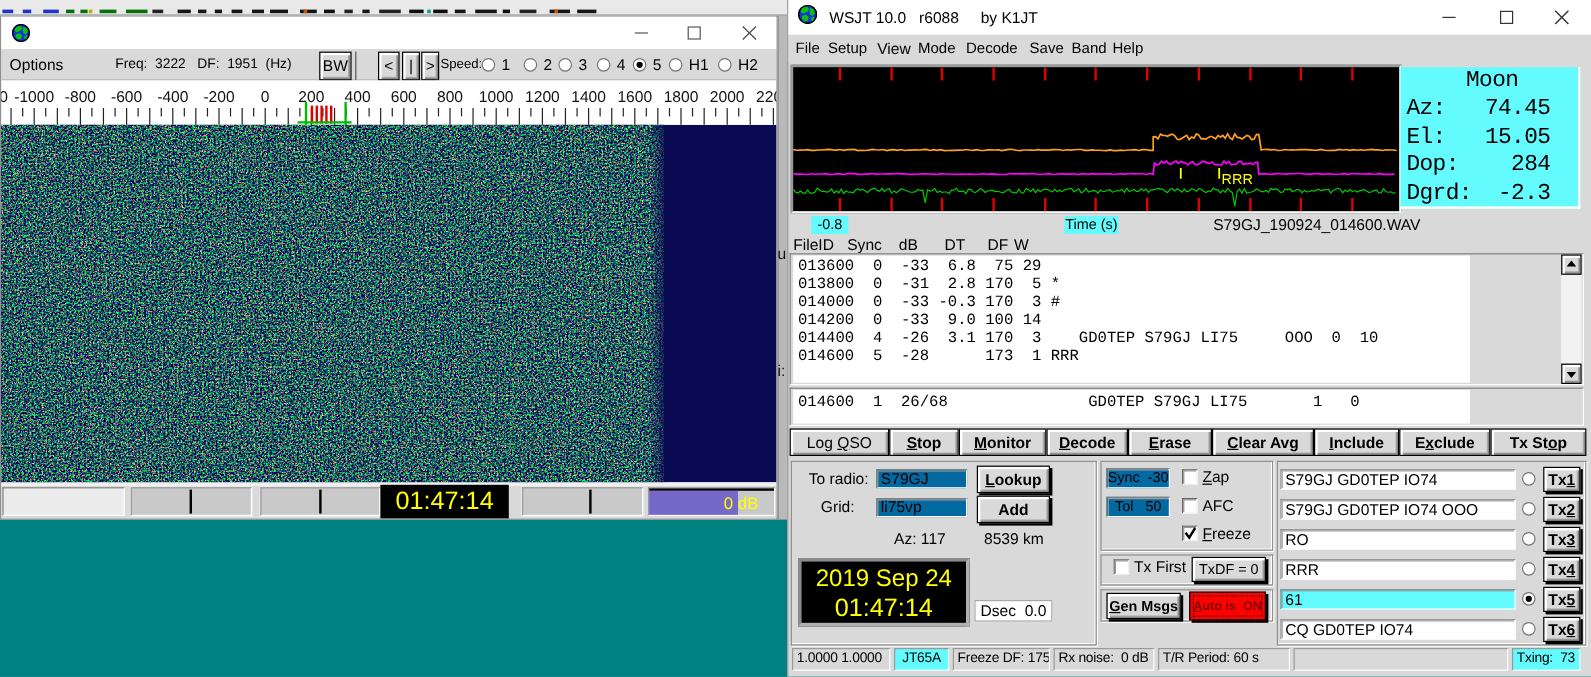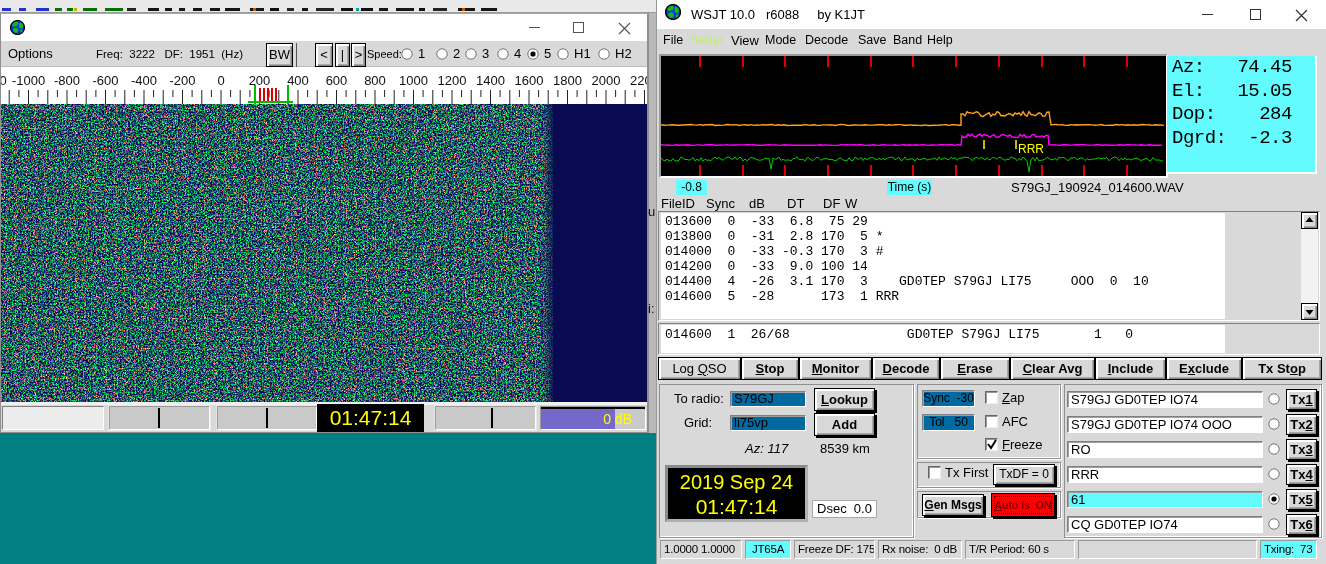--- a/index.html
+++ b/index.html
@@ -247,21 +247,21 @@
         <path d="M10.4 10.2 L12.8 9.2 L12.2 12.0 L10.2 12.6 Z" fill="#0bc20b"></path>
       </svg></div>
     <div class="abs" style="left:691px;top:0;height:29px;line-height:29px;font-size:13px;color:#000;">WSJT 10.0&nbsp;&nbsp;&nbsp;r6088&nbsp;&nbsp;&nbsp;&nbsp;&nbsp;by K1JT</div>
     <div class="abs" style="left:1202px;top:14px;width:11px;height:1px;background:#333;"></div>
     <div class="abs" style="left:1250px;top:9px;width:11px;height:11px;border:1px solid #333;"></div>
     <div class="abs" style="left:1295px;top:8px;width:13px;height:13px;"><svg width="13" height="13">
         <path d="M1 1 L12 12 M12 1 L1 12" stroke="#333" stroke-width="1.2"></path>
       </svg></div>
     <div class="abs" style="left:657px;top:29px;width:669px;height:23px;background:#d9d9d9;"></div>
     <div class="abs" style="left:663px;top:29px;height:23px;line-height:23px;font-size:12.5px;color:#000;">File</div>
-    <div class="abs" style="left:690px;top:29px;height:23px;line-height:23px;font-size:12.5px;color:#bef264;">Setup</div>
+    <div class="abs" style="left:690px;top:29px;height:23px;line-height:23px;font-size:12.5px;color:#000000;">Setup</div>
     <div class="abs" style="left:731px;top:29px;height:23px;line-height:23px;font-size:13px;color:#000;">View</div>
     <div class="abs" style="left:765px;top:29px;height:23px;line-height:23px;font-size:12.5px;color:#000;">Mode</div>
     <div class="abs" style="left:805px;top:29px;height:23px;line-height:23px;font-size:12.5px;color:#000;">Decode</div>
     <div class="abs" style="left:858px;top:29px;height:23px;line-height:23px;font-size:12.5px;color:#000;">Save</div>
     <div class="abs" style="left:893px;top:29px;height:23px;line-height:23px;font-size:12.5px;color:#000;">Band</div>
     <div class="abs" style="left:927px;top:29px;height:23px;line-height:23px;font-size:12.5px;color:#000;">Help</div>
     <div class="abs" style="left:659px;top:54px;width:509px;height:124px;background:#000;border:2px solid #9a9a9a;border-right-color:#fff;border-bottom-color:#fff;"></div>
     <svg class="abs" style="left:661px;top:56px;" width="503" height="120" viewBox="0 0 503 120">
       <line x1="39" y1="0" x2="39" y2="11" stroke="#e00000" stroke-width="2"></line>
       <line x1="39" y1="109" x2="39" y2="120" stroke="#e00000" stroke-width="2"></line>
@@ -286,20 +286,21 @@
       <line x1="466" y1="0" x2="466" y2="11" stroke="#e00000" stroke-width="2"></line>
       <line x1="466" y1="109" x2="466" y2="120" stroke="#e00000" stroke-width="2"></line>
       <polyline points="0,68.7 3,69.2 6,69.1 9,69.0 12,68.7 15,69.3 18,69.3 21,69.0 24,69.0 27,68.7 30,68.5 33,68.9 36,69.1 39,68.6 42,69.3 45,68.7 48,68.7 51,68.5 54,69.5 57,69.2 60,69.4 63,69.1 66,68.5 69,68.8 72,69.0 75,68.6 78,69.5 81,68.9 84,68.7 87,69.3 90,68.6 93,69.4 96,69.0 99,69.1 102,68.8 105,69.0 108,68.7 111,68.5 114,69.4 117,68.7 120,69.3 123,68.7 126,69.5 129,69.4 132,69.3 135,69.3 138,69.1 141,69.2 144,68.6 147,69.0 150,69.3 153,68.7 156,69.4 159,69.4 162,68.9 165,68.9 168,69.0 171,68.9 174,69.5 177,68.9 180,68.5 183,68.6 186,69.2 189,69.5 192,69.0 195,69.0 198,69.1 201,69.2 204,68.7 207,69.1 210,69.1 213,69.1 216,68.7 219,68.7 222,68.8 225,69.4 228,68.8 231,69.1 234,68.8 237,68.6 240,68.6 243,69.3 246,69.3 249,68.9 252,69.2 255,69.2 258,69.4 261,69.5 264,68.9 267,69.5 270,69.5 273,69.1 276,69.4 279,69.0 282,68.9 285,68.7 288,69.4 291,68.7 294,68.6 297,69.3 300,69.3 300,58 302,57.9 304,59.7 306,55.8 308,56.8 310,56.9 312,57.6 314,56.4 316,55.8 318,57.2 320,60.0 322,60.4 324,59.2 326,57.9 328,56.8 330,60.3 332,58.1 334,59.1 336,55.6 338,56.6 340,59.7 342,59.5 344,59.9 346,58.5 348,57.6 350,58.4 352,59.7 354,57.0 356,58.2 358,56.9 360,59.3 362,55.6 364,58.9 366,60.3 368,55.6 370,58.5 372,58.7 374,59.8 376,58.4 378,56.8 380,57.5 382,60.3 384,60.0 386,56.2 388,56.0 390,69 392,68.6 395,68.5 398,68.9 401,68.6 404,69.4 407,69.2 410,68.6 413,69.0 416,68.8 419,69.0 422,68.7 425,68.7 428,68.7 431,68.9 434,69.2 437,69.1 440,68.5 443,69.2 446,69.4 449,69.3 452,69.3 455,68.5 458,69.0 461,68.6 464,69.3 467,68.7 470,69.2 473,68.8 476,69.2 479,68.8 482,68.5 485,68.9 488,68.8 491,69.4 494,68.8 497,69.0 500,69.0 503,69.4" fill="none" stroke="#ffa020" stroke-width="1.4"></polyline>
       <polyline points="0,88.7 3,89.1 6,89.0 9,89.2 12,89.4 15,88.8 18,89.2 21,89.0 24,89.0 27,88.7 30,89.3 33,89.4 36,88.9 39,88.9 42,89.4 45,88.7 48,88.7 51,88.7 54,89.3 57,89.2 60,89.0 63,89.1 66,88.6 69,89.1 72,89.0 75,89.0 78,88.9 81,88.9 84,88.8 87,88.6 90,88.9 93,88.8 96,89.2 99,89.3 102,89.2 105,89.0 108,88.8 111,88.9 114,89.0 117,89.1 120,89.4 123,88.7 126,89.0 129,89.0 132,89.2 135,89.3 138,89.2 141,89.1 144,89.2 147,89.1 150,89.3 153,89.2 156,89.1 159,88.8 162,89.3 165,88.9 168,89.1 171,89.3 174,89.4 177,89.4 180,88.6 183,88.9 186,88.8 189,88.9 192,88.7 195,89.0 198,88.7 201,88.8 204,89.4 207,89.2 210,89.0 213,88.7 216,89.4 219,89.2 222,88.8 225,88.9 228,89.1 231,89.1 234,88.8 237,89.4 240,88.9 243,88.8 246,89.3 249,88.7 252,89.1 255,88.8 258,89.1 261,88.8 264,88.9 267,89.4 270,89.0 273,88.9 276,89.1 279,88.8 282,88.7 285,88.9 288,88.8 291,88.8 294,89.4 297,88.6 300,89.2 301,80 303,81.6 305,80.7 307,78.3 309,80.0 311,78.3 313,80.4 315,80.7 317,79.1 319,78.2 321,80.2 323,78.5 325,79.3 327,79.8 329,81.4 331,79.5 333,78.7 335,81.1 337,81.2 339,80.1 341,78.4 343,78.9 345,79.7 347,80.2 349,79.0 351,81.1 353,81.2 355,81.5 357,81.4 359,78.3 361,80.3 363,78.5 365,81.4 367,80.9 369,80.9 371,78.9 373,78.4 375,81.1 377,80.4 379,80.4 381,79.9 383,81.1 385,79.4 387,79.2 388,89 390,88.9 393,88.8 396,89.1 399,89.3 402,88.7 405,88.7 408,89.0 411,89.1 414,88.8 417,88.8 420,88.6 423,88.6 426,89.0 429,89.1 432,89.1 435,88.7 438,88.7 441,89.3 444,89.0 447,88.9 450,89.2 453,89.2 456,89.0 459,88.7 462,89.3 465,88.8 468,88.6 471,88.9 474,89.0 477,89.1 480,88.7 483,89.2 486,89.0 489,88.7 492,89.3 495,89.2 498,89.3 501,89.1" fill="none" stroke="#ff00ff" stroke-width="1.4"></polyline>
       <polyline points="0,101.8 2,104.2 4,104.8 6,103.1 8,104.8 10,105.1 12,102.5 14,104.9 16,104.9 18,104.3 20,100.8 22,102.3 24,103.5 26,103.5 28,104.1 30,103.6 32,101.5 34,104.9 36,103.2 38,104.7 40,101.7 42,105.2 44,103.2 46,104.2 48,104.1 50,104.7 52,102.4 54,101.2 56,102.6 58,101.6 60,103.2 62,104.4 64,102.4 66,101.4 68,100.9 70,102.7 72,103.4 74,100.9 76,103.7 78,101.7 80,101.3 82,104.9 84,103.1 86,104.7 88,103.1 90,101.3 92,101.9 94,102.7 96,103.6 98,104.2 100,104.1 102,103.7 104,101.9 106,102.7 108,102.5 110,113.0 112,102.0 114,103.2 116,102.8 118,101.0 120,104.4 122,103.4 124,104.3 126,104.0 128,104.0 130,105.2 132,102.5 134,102.5 136,100.8 138,103.7 140,103.4 142,103.3 144,105.2 146,101.7 148,101.8 150,104.0 152,104.4 154,102.9 156,101.0 158,102.4 160,104.4 162,103.0 164,102.8 166,102.5 168,103.6 170,103.4 172,103.8 174,104.6 176,104.1 178,102.4 180,101.9 182,104.2 184,104.3 186,104.9 188,101.7 190,104.5 192,104.7 194,101.1 196,102.2 198,103.6 200,101.4 202,104.5 204,102.0 206,103.8 208,102.1 210,101.8 212,101.7 214,103.0 216,103.9 218,101.8 220,103.8 222,102.3 224,103.7 226,102.4 228,101.7 230,101.4 232,101.1 234,103.9 236,102.6 238,101.3 240,104.7 242,103.7 244,100.9 246,104.0 248,103.4 250,102.8 252,103.0 254,105.0 256,102.4 258,103.6 260,103.6 262,102.4 264,102.3 266,104.1 268,103.6 270,102.8 272,103.1 274,101.8 276,104.3 278,100.9 280,103.6 282,102.8 284,101.8 286,103.4 288,103.4 290,101.2 292,103.0 294,101.5 296,104.3 298,102.2 300,102.2 302,101.7 304,101.0 306,101.6 308,101.5 310,103.5 312,104.5 314,101.8 316,101.3 318,103.2 320,101.3 322,102.6 324,104.1 326,101.7 328,103.9 330,103.2 332,101.2 334,101.9 336,103.4 338,101.2 340,101.7 342,103.3 344,104.4 346,103.1 348,103.7 350,100.8 352,102.1 354,102.2 356,104.8 358,102.4 360,104.3 362,101.0 364,103.0 366,104.7 368,116.0 370,103.4 372,101.6 374,104.9 376,101.2 378,105.0 380,104.2 382,104.0 384,103.1 386,101.5 388,102.3 390,103.7 392,103.7 394,102.5 396,104.3 398,101.0 400,102.1 402,101.2 404,102.2 406,104.3 408,104.1 410,101.5 412,102.2 414,101.3 416,103.7 418,102.7 420,101.8 422,102.4 424,104.6 426,102.7 428,103.8 430,103.6 432,102.9 434,103.2 436,102.4 438,101.7 440,103.0 442,102.1 444,102.3 446,101.6 448,104.8 450,102.7 452,101.7 454,100.9 456,101.7 458,104.6 460,102.3 462,103.7 464,101.8 466,103.7 468,102.8 470,104.0 472,103.1 474,102.5 476,102.0 478,103.4 480,104.5 482,103.8 484,102.9 486,102.2 488,104.7 490,104.5 492,101.4 494,103.8 496,104.2 498,103.8 500,105.0 502,104.7" fill="none" stroke="#00cc00" stroke-width="1"></polyline>
       <line x1="323" y1="84" x2="323" y2="93" stroke="#ffff00" stroke-width="1.5"></line>
       <line x1="355" y1="84" x2="355" y2="93" stroke="#ffff00" stroke-width="1.5"></line>
       <text x="357" y="97" font-size="12" fill="#ffff00" font-family="Liberation Sans,sans-serif">RRR</text>
     </svg>
     <div class="abs" style="left:1167px;top:56px;width:150px;height:118px;background:#63fbfd;border-right:2px solid #fff;border-bottom:2px solid #fff;color:#000;padding-left:5px;padding-top:0px;font-family:'Liberation Mono',monospace;overflow:hidden;">
+      <div style="text-align:center;font-size:19px;line-height:23px;letter-spacing:-0.5px;">Moon</div>
       <div style="font-size:19px;line-height:23.5px;letter-spacing:-0.5px;white-space:pre;">Az:   74.45
 El:   15.05
 Dop:    284
 Dgrd:  -2.3</div>
     </div>
     <div class="abs" style="left:676px;top:180px;width:31px;height:15px;background:#63fbfd;font-size:12px;text-align:center;line-height:15px;color:#000;">-0.8</div>
     <div class="abs" style="left:887px;top:180px;width:45px;height:15px;background:#63fbfd;font-size:12px;text-align:center;line-height:15px;color:#000;">Time (s)</div>
     <div class="abs" style="left:987px;top:180px;height:15px;line-height:15px;font-size:13px;color:#000;margin-left:24px;">S79GJ_190924_014600.WAV</div>
     <div class="abs" style="left:661px;top:196px;height:15px;line-height:15px;font-size:13px;color:#000;">FileID</div>
     <div class="abs" style="left:706px;top:196px;height:15px;line-height:15px;font-size:13px;color:#000;">Sync</div>
@@ -330,21 +331,21 @@
     <div class="abs btn" style="left:1166px;top:357px;width:76px;height:23px;line-height:21px;font-size:13px;font-weight:bold;">E<u>x</u>clude</div>
     <div class="abs btn" style="left:1242px;top:357px;width:80px;height:23px;line-height:21px;font-size:13px;font-weight:bold;">Tx St<u>o</u>p</div>
   </div>
 <div class="abs grp" style="left:659px;top:384px;width:255px;height:154px;"></div>
 <div class="abs" style="left:674px;top:391px;width:60px;height:16px;line-height:16px;font-size:13px;color:#000;">To radio:</div>
 <div class="abs fld" style="left:730px;top:391px;width:76px;height:16px;line-height:14px;font-size:13px;padding-left:3px;">S79GJ</div>
 <div class="abs btn btnsh" style="left:814px;top:388px;width:61px;height:23px;line-height:21px;font-size:13px;font-weight:bold;"><u>L</u>ookup</div>
 <div class="abs" style="left:684px;top:415px;width:50px;height:16px;line-height:16px;font-size:13px;color:#000;">Grid:</div>
 <div class="abs fld" style="left:730px;top:415px;width:76px;height:16px;line-height:14px;font-size:13px;padding-left:3px;">li75vp</div>
 <div class="abs btn btnsh" style="left:814px;top:413px;width:61px;height:23px;line-height:21px;font-size:13px;font-weight:bold;">Add</div>
-<div class="abs" style="left:745px;top:441px;height:16px;line-height:16px;font-size:13px;color:#000;font-style:italic;">Az: 117</div>
+<div class="abs" style="left:745px;top:441px;height:16px;line-height:16px;font-size:13px;color:#000;">Az: 117</div>
 <div class="abs" style="left:820px;top:441px;height:16px;line-height:16px;font-size:13px;color:#000;">8539 km</div>
 <div class="abs" style="left:665px;top:465px;width:143px;height:57px;background:#000;border:3px solid #b0b0b0;border-top-color:#8a8a8a;border-left-color:#8a8a8a;color:#ffff00;text-align:center;">
     <div style="font-size:20px;line-height:25px;margin-top:2px;">2019 Sep 24</div>
     <div style="font-size:21px;line-height:24px;">01:47:14</div>
   </div>
 <div class="abs" style="left:812px;top:500px;width:65px;height:18px;background:#fff;border:1px solid #a8a8a8;font-size:13px;text-align:center;line-height:16px;color:#000;">Dsec&nbsp; 0.0</div>
 <div class="abs grp" style="left:917px;top:384px;width:144px;height:75px;"></div>
 <div class="abs fld" style="left:922px;top:390px;width:53px;height:17px;line-height:15px;font-size:12px;text-align:center;">Sync&nbsp; -30</div>
 <div class="abs cb" style="left:985px;top:391px;"></div>
 <div class="abs" style="left:1002px;top:391px;height:14px;line-height:14px;font-size:13px;color:#000;"><u>Z</u>ap</div>

